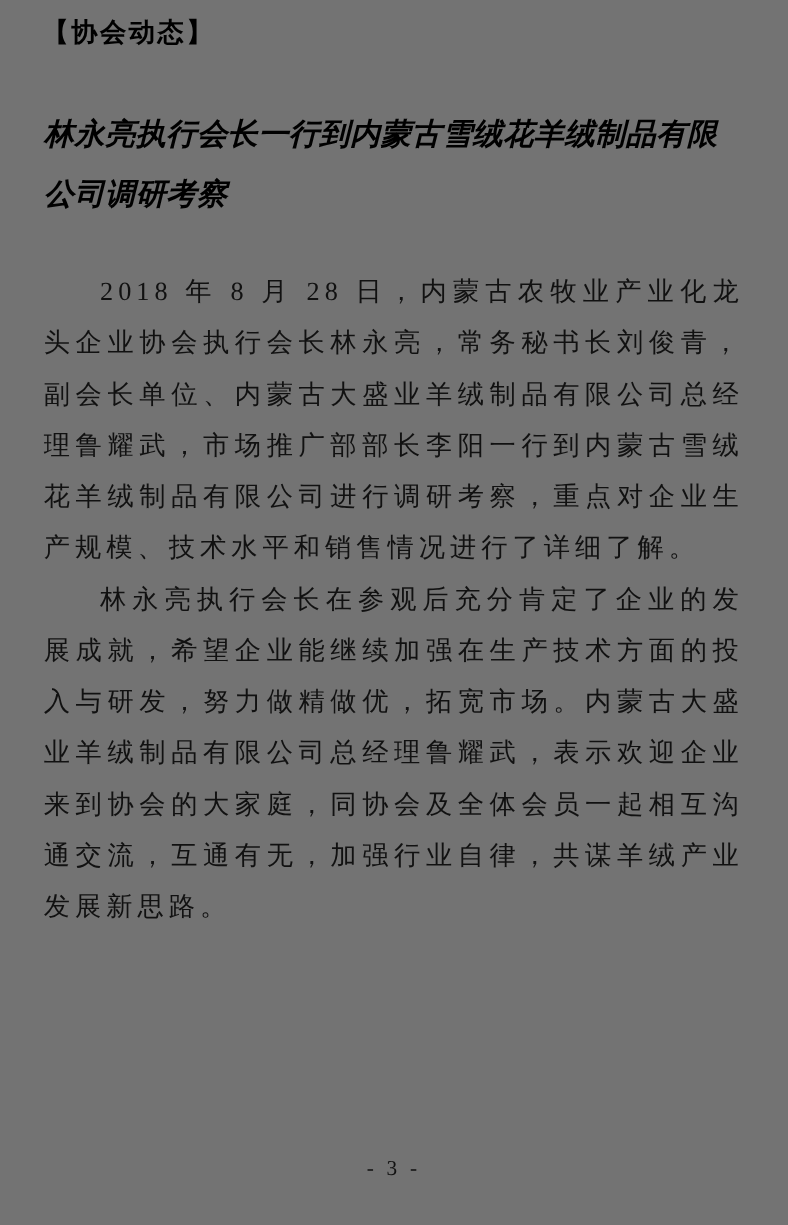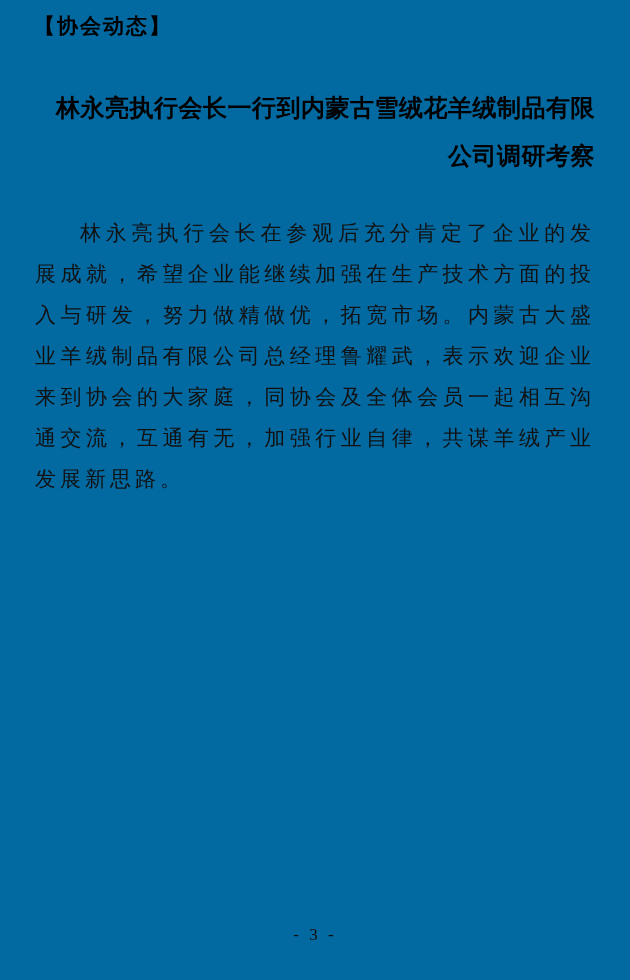--- a/index.html
+++ b/index.html
@@ -4,21 +4,21 @@
 <style>
   html, body {
     margin: 0;
     padding: 0;
     background: #ffffff;
   }
   .page {
     position: relative;
     width: 630px;
     height: 980px;
-    background: #0369a1;
+    background: #737373;
     overflow: hidden;
     font-family: "Liberation Serif", "DejaVu Serif", serif;
     color: #000000;
   }
   .section-label {
     position: absolute;
     top: 12px;
     left: 34px;
     font-family: "Liberation Sans", "DejaVu Sans", sans-serif;
     font-weight: bold;
@@ -26,26 +26,27 @@
     letter-spacing: 2px;
     color: #000000;
     white-space: nowrap;
   }
   .title {
     position: absolute;
     top: 84px;
     left: 35px;
     width: 560px;
     margin: 0;
-    text-align: right;
+    text-align: left;
     font-size: 24px;
     line-height: 48px;
     font-weight: bold;
     letter-spacing: 0.5px;
     color: #000000;
+    font-style: italic;
   }
   .body-text {
     position: absolute;
     top: 213px;
     left: 35px;
     width: 560px;
   }
   .body-text p {
     margin: 0;
     font-size: 21px;
@@ -70,17 +71,18 @@
 </style>
 </head>
 <body>
 
 <div class="page">
   <div class="section-label">【协会动态】</div>
 
   <h1 class="title">林永亮执行会长一行到内蒙古雪绒花羊绒制品有限公司调研考察</h1>
 
   <div class="body-text">
+    <p>2018 年 8 月 28 日，内蒙古农牧业产业化龙头企业协会执行会长林永亮，常务秘书长刘俊青，副会长单位、内蒙古大盛业羊绒制品有限公司总经理鲁耀武，市场推广部部长李阳一行到内蒙古雪绒花羊绒制品有限公司进行调研考察，重点对企业生产规模、技术水平和销售情况进行了详细了解。</p>
     <p>林永亮执行会长在参观后充分肯定了企业的发展成就，希望企业能继续加强在生产技术方面的投入与研发，努力做精做优，拓宽市场。内蒙古大盛业羊绒制品有限公司总经理鲁耀武，表示欢迎企业来到协会的大家庭，同协会及全体会员一起相互沟通交流，互通有无，加强行业自律，共谋羊绒产业发展新思路。</p>
   </div>
 
   <div class="page-number">- 3 -</div>
 </div>
 
 </body></html>

